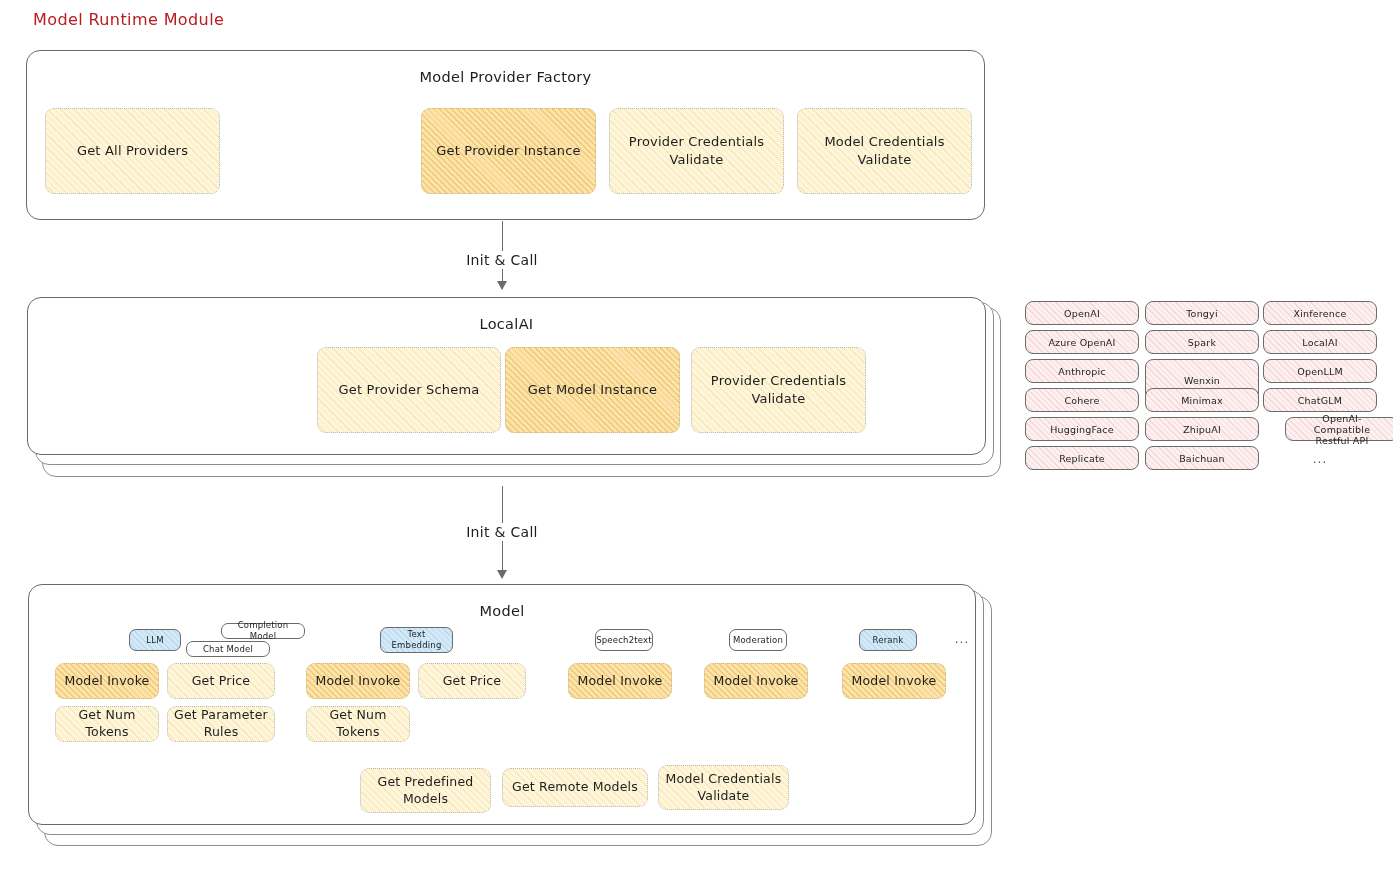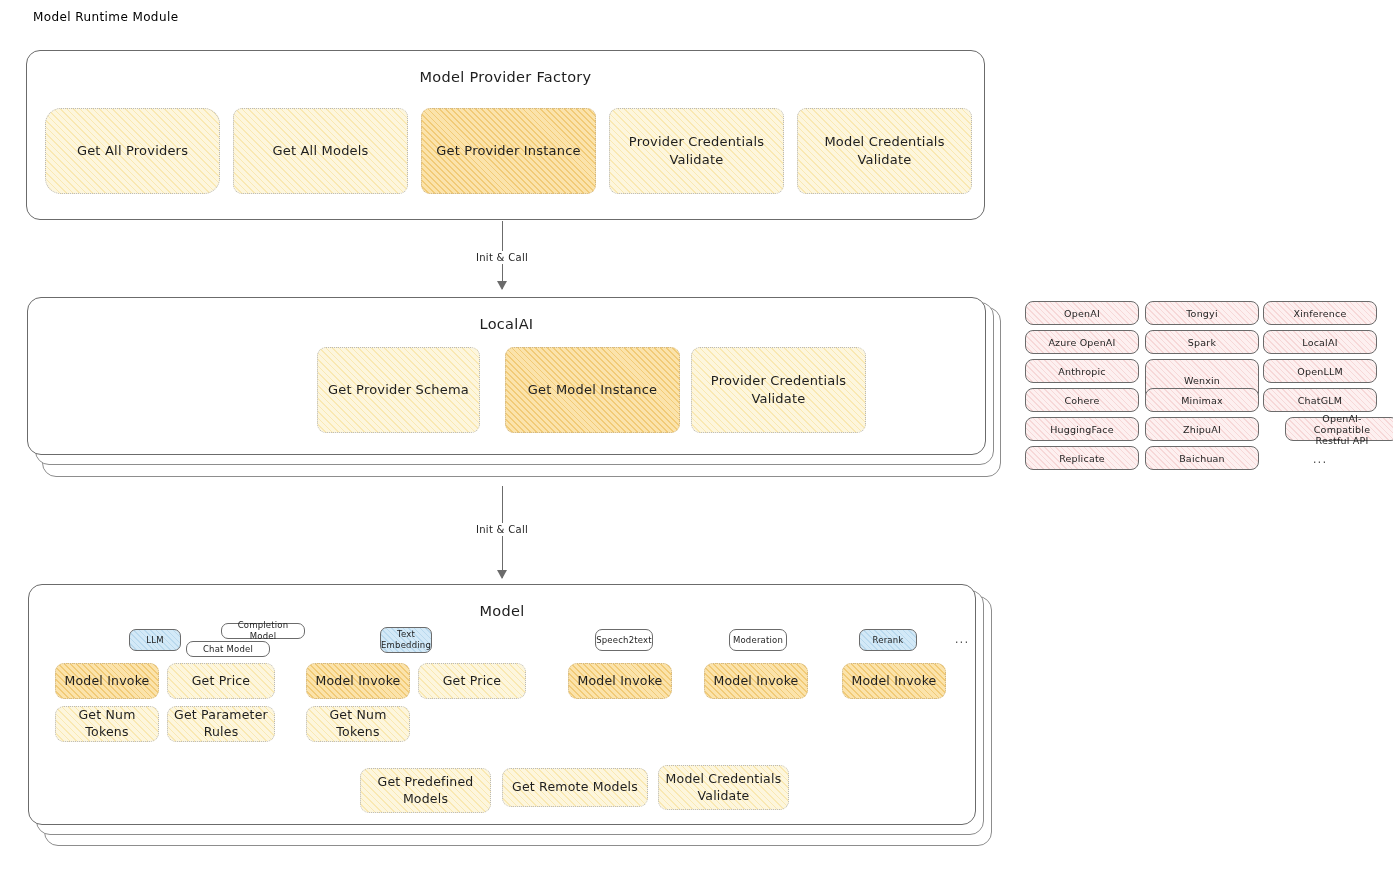--- a/index.html
+++ b/index.html
@@ -15,23 +15,23 @@
     overflow: hidden;
     font-family: "DejaVu Sans", "Liberation Sans", sans-serif;
     color: #1e1e1e;
   }
 
   
   #diagram-title {
     position: absolute;
     left: 33px;
     top: 10px;
-    font-size: 12px;
+    font-size: 16px;
     letter-spacing: .4px;
-    color: #000000;
+    color: #b91c1c;
     white-space: nowrap;
   }
 
   
   .card {
     position: absolute;
     background: #ffffff;
     border: 1.3px solid #6b6b6b;
     border-radius: 14px;
     box-sizing: border-box;
@@ -97,21 +97,21 @@
   }
   .arrow-head {
     position: absolute;
     width: 0; height: 0;
     border-left: 5px solid transparent;
     border-right: 5px solid transparent;
     border-top: 9px solid #6b6b6b;
   }
   .arrow-label {
     position: absolute;
-    font-size: 10px;
+    font-size: 14px;
     letter-spacing: .3px;
     color: #1e1e1e;
     background: #ffffff;
     padding: 1px 4px;
     white-space: nowrap;
     transform: translateX(-50%);
   }
 
   
   .pill {
@@ -171,37 +171,36 @@
   }
 </style>
 </head>
 <body>
 
 <div id="diagram-title">Model Runtime Module</div>
 
 <div class="card top" style="left:26px; top:50px; width:959px; height:170px;">
   <div class="card-title">Model Provider Factory</div>
 
-  <div class="mbox" style="left:18px; top:57px; width:175px; height:86px;border-radius:16px;">Get All Providers</div>
-  <div class="mbox" style="left:206px; top:57px; width:175px; height:86px;">Get All Models</div>
+  <div class="mbox" style="left:18px; top:57px; width:175px; height:86px;">Get All Providers</div>
   <div class="mbox hl" style="left:394px; top:57px; width:175px; height:86px;">Get Provider Instance</div>
   <div class="mbox" style="left:582px; top:57px; width:175px; height:86px;">Provider Credentials Validate</div>
   <div class="mbox" style="left:770px; top:57px; width:175px; height:86px;">Model Credentials Validate</div>
 </div>
 
 <div class="arrow-line" style="left:502px; top:221px; height:68px;"></div>
 <div class="arrow-head" style="left:497px; top:281px;"></div>
 <div class="arrow-label" style="left:502px; top:251px;">Init &amp; Call</div>
 
 <div class="card shadowlayer" style="left:42px; top:307px; width:959px; height:170px;"></div>
 <div class="card shadowlayer" style="left:35px; top:302px; width:959px; height:163px;"></div>
 <div class="card top" style="left:27px; top:297px; width:959px; height:158px;">
   <div class="card-title">LocalAI</div>
 
-  <div class="mbox" style="left:289px; top:49px; width:163px; height:86px;">Get Provider Schema</div>
+  <div class="mbox" style="left:289px; top:49px; width:184px; height:86px;">Get Provider Schema</div>
   <div class="mbox hl" style="left:477px; top:49px; width:175px; height:86px;">Get Model Instance</div>
   <div class="mbox" style="left:663px; top:49px; width:175px; height:86px;">Provider Credentials Validate</div>
 </div>
 
 <div style="position:absolute; left:0; top:0;">
 
   <div class="pill" style="left:1025px; top:301px; width:114px; height:24px;">OpenAI</div>
   <div class="pill" style="left:1025px; top:330px; width:114px; height:24px;">Azure OpenAI</div>
   <div class="pill" style="left:1025px; top:359px; width:114px; height:24px;">Anthropic</div>
   <div class="pill" style="left:1025px; top:388px; width:114px; height:24px;">Cohere</div>
@@ -234,21 +233,21 @@
 
   <div class="badge blue" style="left:100px; top:44px; width:52px; height:22px;">LLM</div>
   <div class="badge" style="left:157px; top:38px; width:84px; height:16px;margin-left:35px;">Completion Model</div>
   <div class="badge" style="left:157px; top:56px; width:84px; height:16px;">Chat Model</div>
 
   <div class="mbox hl small" style="left:26px; top:78px; width:104px; height:36px;">Model Invoke</div>
   <div class="mbox small" style="left:138px; top:78px; width:108px; height:36px;">Get Price</div>
   <div class="mbox small" style="left:26px; top:121px; width:104px; height:36px;">Get Num Tokens</div>
   <div class="mbox small" style="left:138px; top:121px; width:108px; height:36px;">Get Parameter Rules</div>
 
-  <div class="badge blue" style="left:351px; top:42px; width:52px; height:26px;">Text Embedding</div>
+  <div class="badge blue" style="left:351px; top:42px; width:73px; height:26px;">Text Embedding</div>
 
   <div class="mbox hl small" style="left:277px; top:78px; width:104px; height:36px;">Model Invoke</div>
   <div class="mbox small" style="left:389px; top:78px; width:108px; height:36px;">Get Price</div>
   <div class="mbox small" style="left:277px; top:121px; width:104px; height:36px;">Get Num Tokens</div>
 
   <div class="badge" style="left:566px; top:44px; width:58px; height:22px;">Speech2text</div>
   <div class="mbox hl small" style="left:539px; top:78px; width:104px; height:36px;">Model Invoke</div>
 
   <div class="badge" style="left:700px; top:44px; width:58px; height:22px;">Moderation</div>
   <div class="mbox hl small" style="left:675px; top:78px; width:104px; height:36px;">Model Invoke</div>

